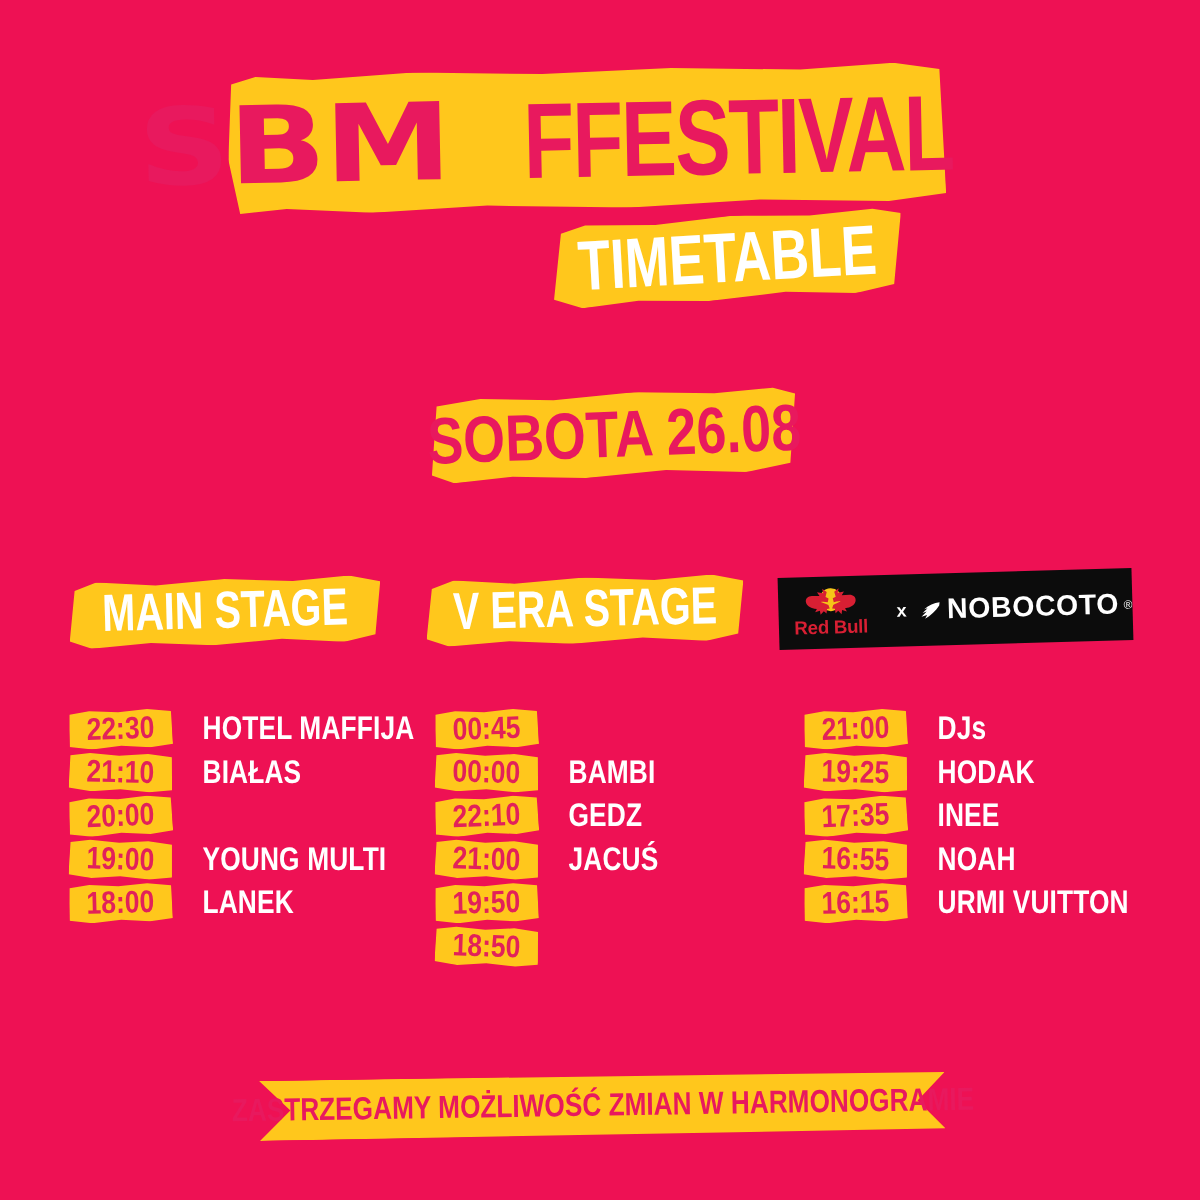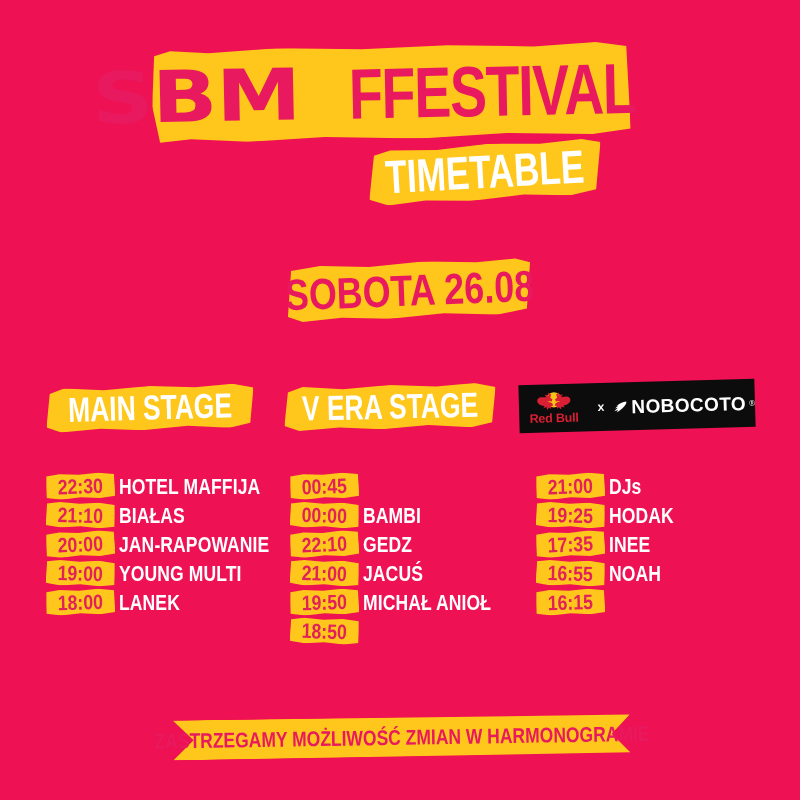--- a/index.html
+++ b/index.html
@@ -264,21 +264,21 @@
     font-family: "Liberation Sans", sans-serif;
     display: inline-block;
     transform: scaleX(0.93) scaleY(1.1);
   }
   .artist {
     color: #ffffff;
     font-size: 19.5px;
     font-weight: 700;
     line-height: 26px;
     white-space: nowrap;
-    margin-left: 4px;
+    margin-left: 20px;
     letter-spacing: 0.1px;
     font-family: "Liberation Sans", sans-serif;
   }
   .artist span { display: inline-block; transform: scaleX(0.9) scaleY(1.12); transform-origin: left center; }
 
   
   .footer-ribbon {
     position: absolute;
     left: 173px;
     top: 717px;
@@ -369,21 +369,20 @@
       <div class="slot">
         <div class="time-tag" style="transform: rotate(1.4deg);">
           <span class="time-text">21:10</span>
         </div>
         <div class="artist"><span>BIAŁAS</span></div>
       </div>
       <div class="slot">
         <div class="time-tag" style="transform: rotate(-2.4deg);">
           <span class="time-text">20:00</span>
         </div>
-        <div class="artist"><span>JAN-RAPOWANIE</span></div>
       </div>
       <div class="slot">
         <div class="time-tag" style="transform: rotate(1.8deg);">
           <span class="time-text">19:00</span>
         </div>
         <div class="artist"><span>YOUNG MULTI</span></div>
       </div>
       <div class="slot">
         <div class="time-tag" style="transform: rotate(-1.5deg);">
           <span class="time-text">18:00</span>
@@ -412,21 +411,20 @@
       <div class="slot">
         <div class="time-tag" style="transform: rotate(1.8deg);">
           <span class="time-text">21:00</span>
         </div>
         <div class="artist"><span>JACUŚ</span></div>
       </div>
       <div class="slot">
         <div class="time-tag" style="transform: rotate(-1.5deg);">
           <span class="time-text">19:50</span>
         </div>
-        <div class="artist"><span>MICHAŁ ANIOŁ</span></div>
       </div>
       <div class="slot">
         <div class="time-tag" style="transform: rotate(2deg);">
           <span class="time-text">18:50</span>
         </div>
       </div>
     </div>
   <div class="column" id="column-2">
       <div class="slot">
         <div class="time-tag" style="transform: rotate(-1.9deg);">
@@ -449,20 +447,21 @@
       <div class="slot">
         <div class="time-tag" style="transform: rotate(1.8deg);">
           <span class="time-text">16:55</span>
         </div>
         <div class="artist"><span>NOAH</span></div>
       </div>
       <div class="slot">
         <div class="time-tag" style="transform: rotate(-1.5deg);">
           <span class="time-text">16:15</span>
         </div>
+        <div class="artist"><span>URMI VUITTON</span></div>
       </div>
     </div>
 
   <div class="footer-ribbon"></div>
   <div class="footer-text">
     <span>ZASTRZEGAMY MOŻLIWOŚĆ ZMIAN W HARMONOGRAMIE</span>
   </div>
 
 </div>
 

